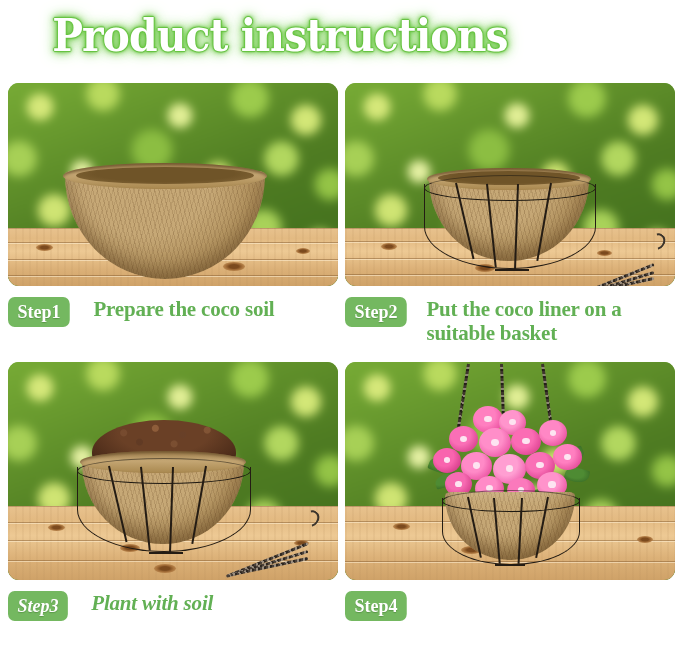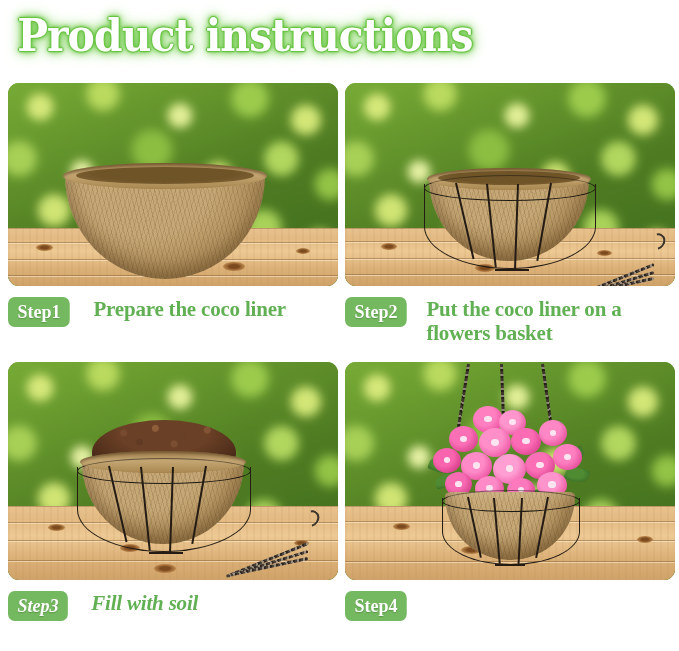--- a/index.html
+++ b/index.html
@@ -7,21 +7,21 @@
     width:679px;height:651px;
     background:#ffffff;
     font-family:"Liberation Serif", serif;
     overflow:hidden;
     position:relative;
   }
 
   
   .title-wrap{
     position:absolute;left:0;top:0;width:559px;height:70px;
-    display:flex;align-items:center;justify-content:flex-start;
+    display:flex;align-items:center;justify-content:center;
   }
   .title{
     font-family:"DejaVu Serif", serif;
     font-weight:bold;
     font-size:44px;
     letter-spacing:-1px;
     color:#ffffff;
     transform:scaleX(0.93);
     text-shadow:
       0 0 2px #66c43f,
@@ -233,21 +233,21 @@
         <div class="knot" style="left:215px;top:34px;width:22px;height:9px"></div>
         <div class="knot" style="left:288px;top:20px;width:14px;height:6px"></div>
       </div>
 
       <div class="liner" style="left:57px;top:88px;width:200px;height:108px;"></div>
       <div class="liner-rim" style="left:55px;top:80px;width:204px;height:26px;"></div>
       <div class="liner-rim-in" style="left:68px;top:84px;width:178px;height:17px;"></div>
     </div>
     <div class="caption">
       <div class="badge">Step1</div>
-      <div class="cap-text">Prepare the coco liner</div>
+      <div class="cap-text">Prepare the coco soil</div>
     </div>
   </div>
 
   <div class="cell c2">
     <div class="photo">
       <div class="foliage"></div>
       <div class="deck">
         <div class="plank" style="top:13px"></div>
         <div class="plank" style="top:30px"></div>
         <div class="plank" style="top:46px"></div>
@@ -271,21 +271,21 @@
       <div class="chain-set" style="left:225px;top:144px;width:100px;height:52px;">
         <div class="chain" style="left:0;top:36px;width:84px;transform:rotate(-22deg);"></div>
         <div class="chain" style="left:4px;top:44px;width:80px;transform:rotate(-17deg);"></div>
         <div class="chain" style="left:8px;top:50px;width:76px;transform:rotate(-12deg);"></div>
         <div class="hook" style="left:80px;top:6px;"></div>
       </div>
     </div>
     <div class="caption">
       <div class="badge">Step2</div>
       <div class="cap-text">Put the coco liner on a
-flowers basket</div>
+suitable basket</div>
     </div>
   </div>
 
   <div class="cell c3">
     <div class="photo">
       <div class="foliage"></div>
       <div class="deck">
         <div class="plank" style="top:16px"></div>
         <div class="plank" style="top:34px"></div>
         <div class="plank" style="top:54px"></div>
@@ -310,21 +310,21 @@
 
       <div class="chain-set" style="left:212px;top:138px;width:105px;height:62px;">
         <div class="chain" style="left:0;top:42px;width:88px;transform:rotate(-22deg);"></div>
         <div class="chain" style="left:4px;top:50px;width:84px;transform:rotate(-17deg);"></div>
         <div class="chain" style="left:9px;top:57px;width:79px;transform:rotate(-12deg);"></div>
         <div class="hook" style="left:84px;top:10px;"></div>
       </div>
     </div>
     <div class="caption">
       <div class="badge">Step3</div>
-      <div class="cap-text">Fill with soil</div>
+      <div class="cap-text">Plant with soil</div>
     </div>
   </div>
 
   <div class="cell c4">
     <div class="photo">
       <div class="foliage"></div>
       <div class="deck">
         <div class="plank" style="top:15px"></div>
         <div class="plank" style="top:34px"></div>
         <div class="plank" style="top:55px"></div>

